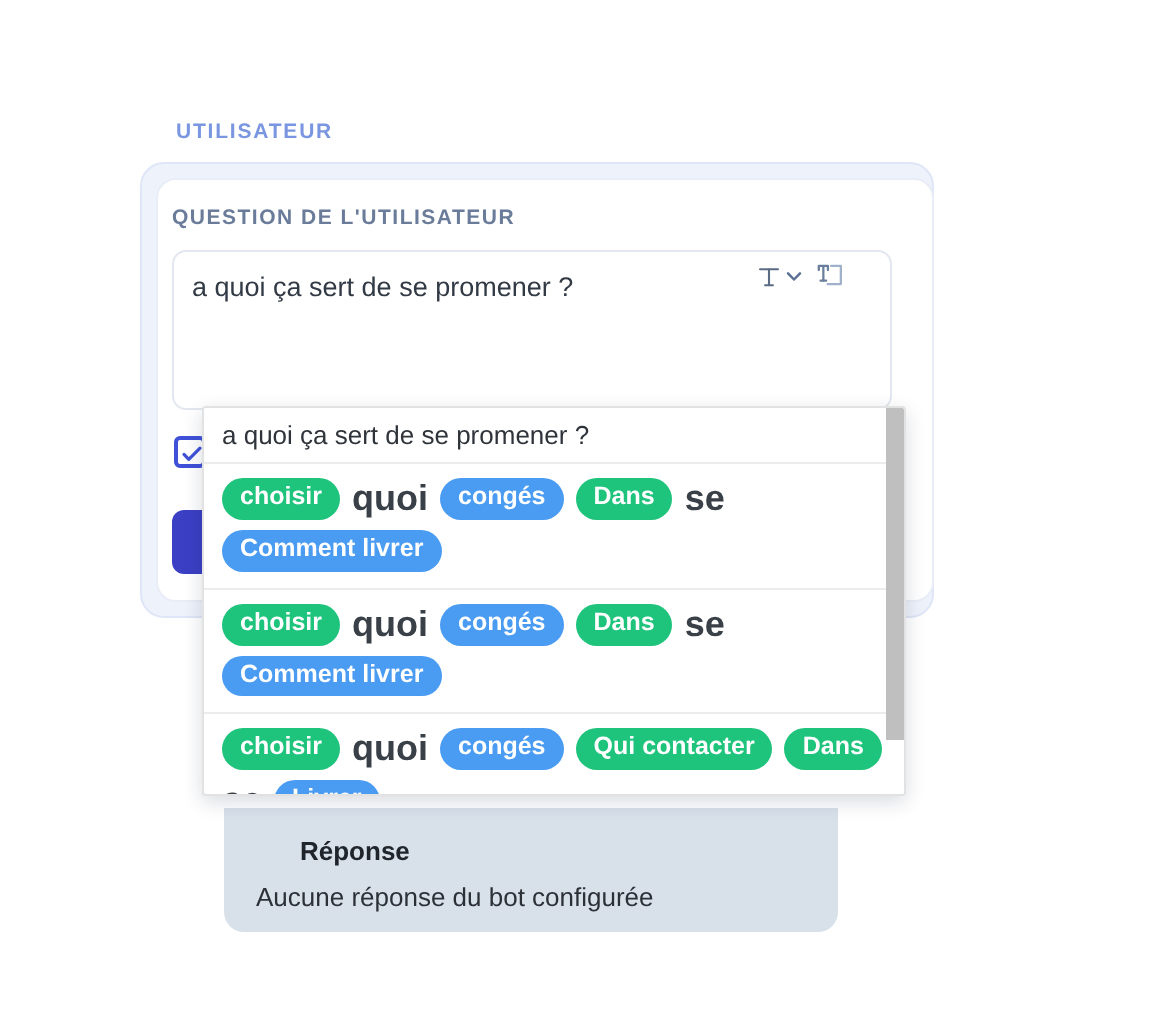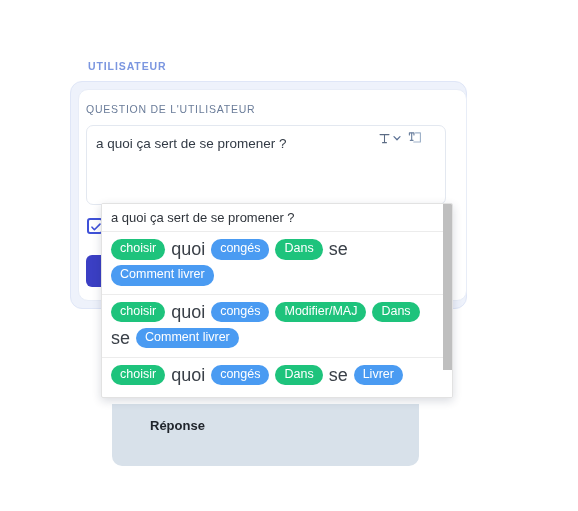--- a/index.html
+++ b/index.html
@@ -53,21 +53,21 @@
     background: #ffffff;
     border: 1px solid #e8edf7;
     border-radius: 10px;
   }
 
   .inner-title {
     position: absolute;
     left: 86px;
     top: 103px;
     font-size: 10.5px;
-    font-weight: normal;
+    font-weight: bold;
     letter-spacing: 0.75px;
     color: #6a7c99;
     text-transform: uppercase;
   }
 
   
   .question-box {
     position: absolute;
     left: 86px;
     top: 125px;
@@ -184,37 +184,37 @@
     color: #2f343b;
     border-bottom: 1px solid #ececec;
     background: #ffffff;
   }
 
   .dd-row {
     padding: 7px 9px 8px 9px;
     border-bottom: 1px solid #ececec;
     display: flex;
     flex-wrap: wrap;
-    align-items: center;
     gap: 5px 6px;
     cursor: pointer;
+    font-weight: bold;
   }
   .dd-row:last-child { border-bottom: none; }
 
   .tag {
     display: inline-block;
     padding: 2px 9px 3px 9px;
     border-radius: 11px;
     font-size: 12.5px;
     color: #ffffff;
     line-height: 1.25;
     white-space: nowrap;
   }
   .tag.green { background: #1ec37c; }
-  .tag.blue  { background: #4a9bf2; border-radius: 10px; }
+  .tag.blue  { background: #4a9bf2; }
 
   .plain {
     font-size: 18px;
     color: #3a4048;
     white-space: nowrap;
   }
 
   
   .dd-scroll-track {
     position: absolute;
@@ -288,45 +288,46 @@
   <div class="primary-btn">
     <span>
       <svg width="14" height="14" viewBox="0 0 14 14">
         <path d="M2 7.3l3 3.2L12 2.6" stroke="#ffffff" stroke-width="1.8" fill="none" stroke-linecap="round" stroke-linejoin="round"></path>
       </svg>
     </span>
   </div>
 
   <div class="reponse-wrap"></div>
   <div class="reponse-title">Réponse</div>
+  <div class="reponse-sub">Aucune réponse du bot configurée</div>
 
   <div class="dropdown">
     <div class="dd-header">a quoi ça sert de se promener ?</div>
     <div id="dd-rows">
         <div class="dd-row">
           <span class="tag green">choisir</span>
           <span class="plain">quoi</span>
           <span class="tag blue">congés</span>
           <span class="tag green">Dans</span>
           <span class="plain">se</span>
           <span class="tag blue">Comment livrer</span>
         </div>
         <div class="dd-row">
           <span class="tag green">choisir</span>
           <span class="plain">quoi</span>
           <span class="tag blue">congés</span>
-          <span class="tag green">Modifier/MAJ</span>
           <span class="tag green">Dans</span>
           <span class="plain">se</span>
           <span class="tag blue">Comment livrer</span>
         </div>
         <div class="dd-row">
           <span class="tag green">choisir</span>
           <span class="plain">quoi</span>
           <span class="tag blue">congés</span>
+          <span class="tag green">Qui contacter</span>
           <span class="tag green">Dans</span>
           <span class="plain">se</span>
           <span class="tag blue">Livrer</span>
         </div>
       </div>
     <div class="dd-scroll-track">
       <div class="dd-scroll-thumb" id="dd-thumb" style="height: 166px;"></div>
     </div>
   </div>
 

